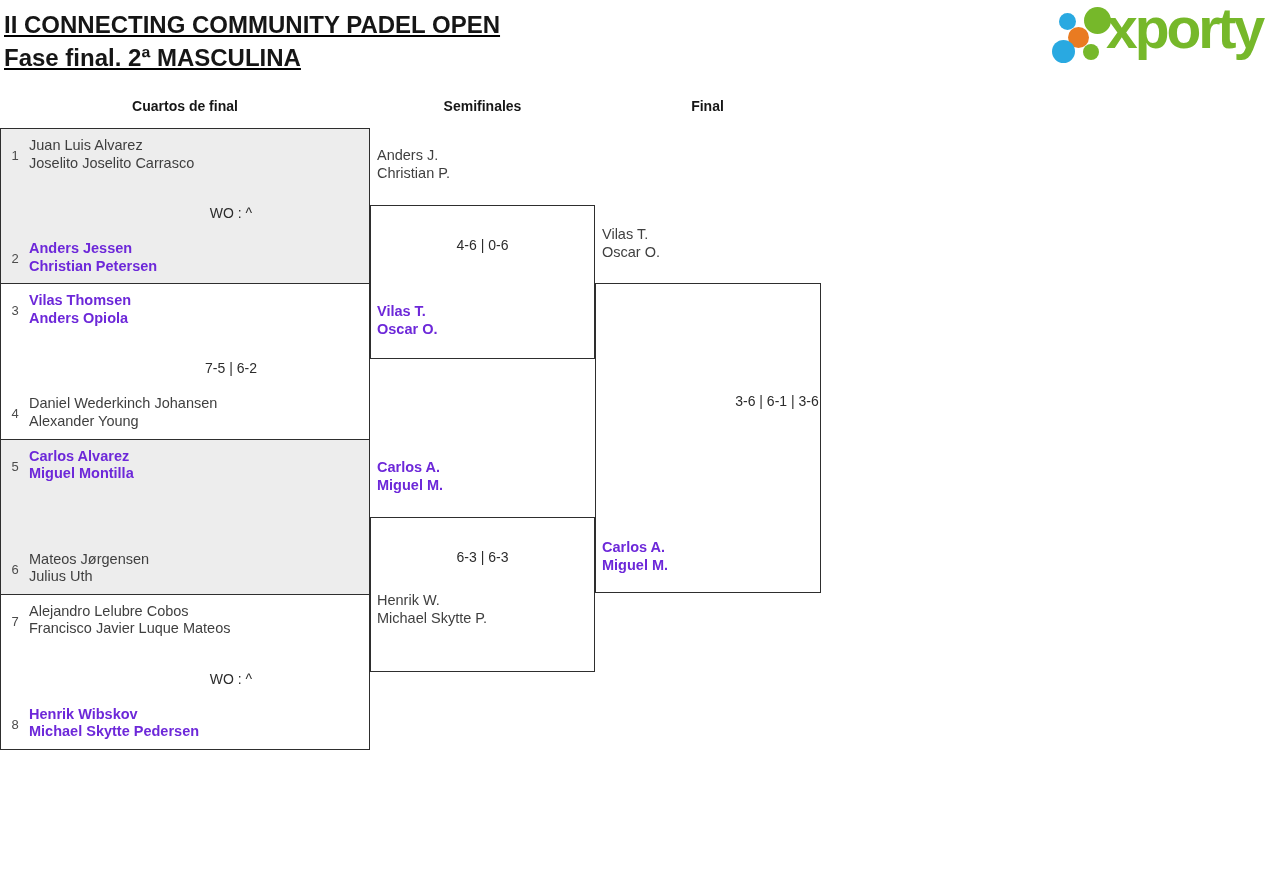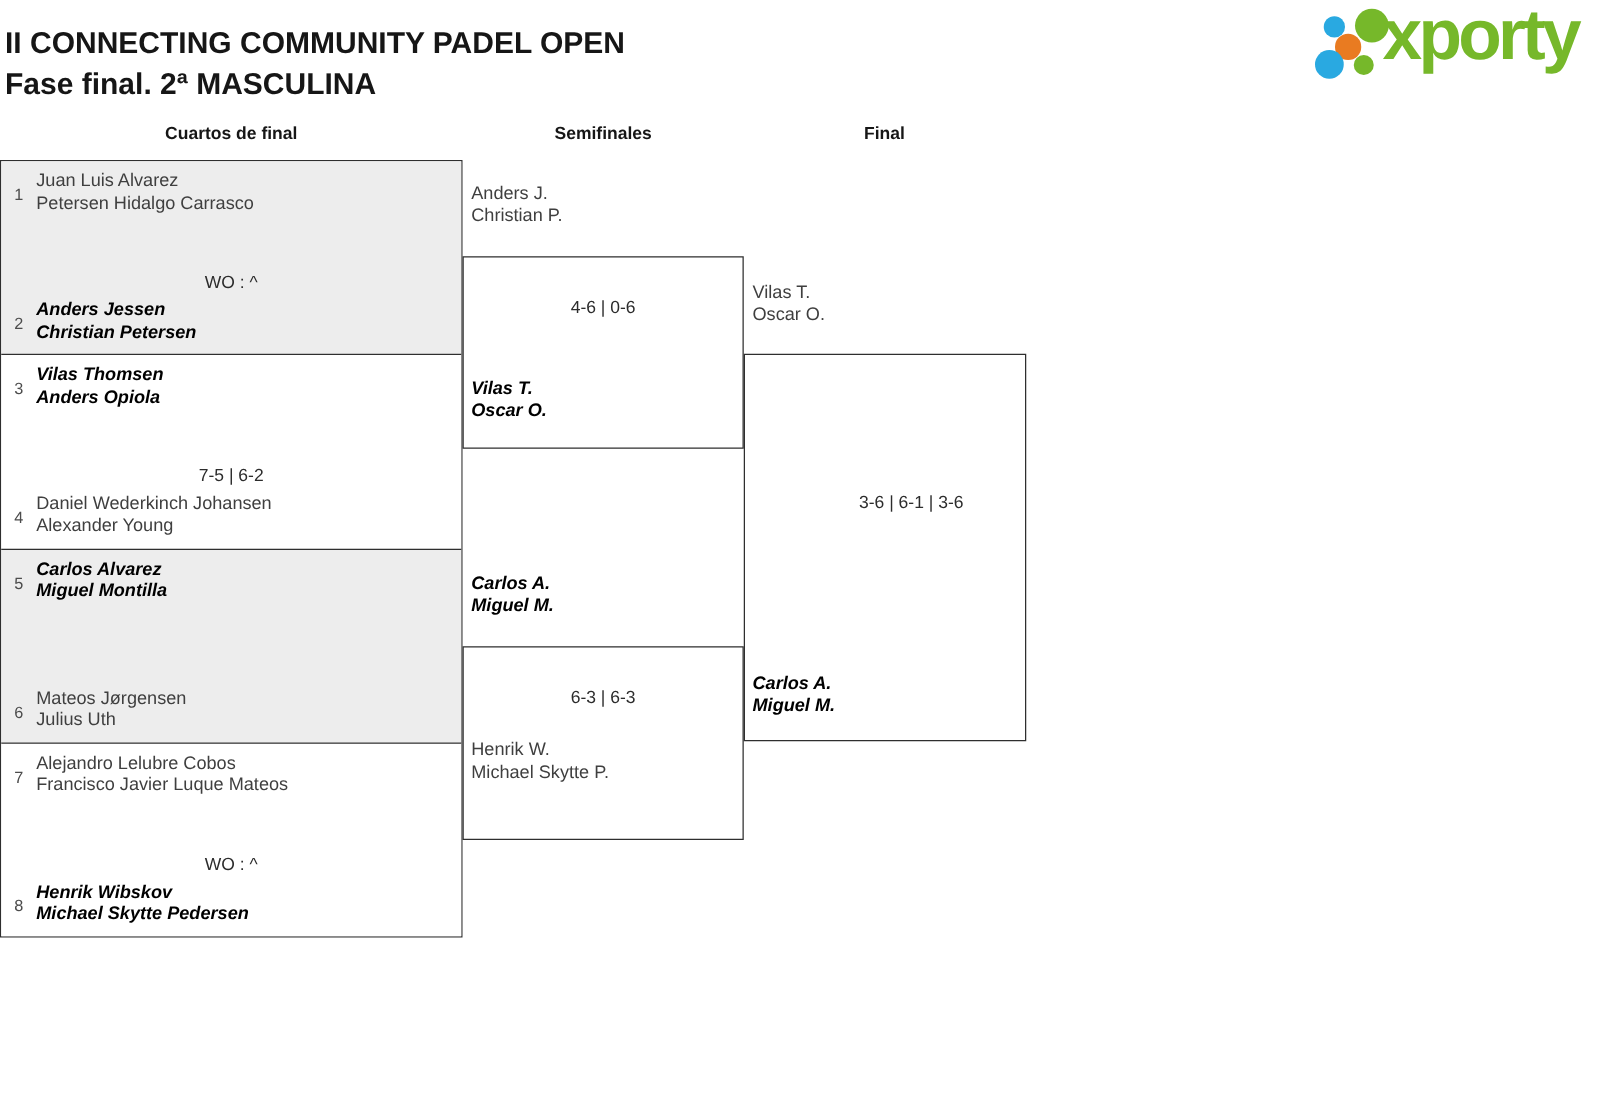--- a/index.html
+++ b/index.html
@@ -1,36 +1,36 @@
 <!DOCTYPE html>
 <html><head>
 <meta charset="utf-8">
 <style>
   html,body{margin:0;padding:0;background:#fff;}
   .page{position:relative;width:1280px;height:883px;background:#ffffff;
         font-family:"Liberation Sans",sans-serif;overflow:hidden;}
   .abs{position:absolute;}
-  .title-block{position:absolute;left:4px;top:18px;}
+  .title-block{position:absolute;left:4px;top:8px;text-decoration:underline;}
   .title-line{font-size:24px;font-weight:700;color:#161616;line-height:33px;white-space:nowrap;}
   .col-hdr{position:absolute;top:98px;font-size:14px;font-weight:600;color:#161616;text-align:center;}
   
   .qf{position:absolute;left:0;top:128px;width:370px;height:622px;
       border:1px solid #2e2e2e;box-sizing:border-box;display:flex;flex-direction:column;background:#fff;}
   .qf-block{position:relative;flex:1;background:#ffffff;}
   .qf-block.alt{background:#ededed;}
   .qf-block + .qf-block{border-top:1px solid #2e2e2e;}
   .team{font-size:14.5px;line-height:17.5px;color:#3f3f3f;white-space:nowrap;}
-  .team.winner{font-weight:700;color:#000000;font-style:italic;}
+  .team.winner{font-weight:700;color:#6d28d9;}
   .score{font-size:14px;line-height:16px;color:#2c2c2c;text-align:center;white-space:nowrap;}
   .seed{position:absolute;left:5px;width:18px;text-align:center;font-size:13px;color:#4c4c4c;}
   .t-top{position:absolute;left:28px;top:8px;}
   .t-bottom{position:absolute;left:28px;top:111px;}
   .s-top{top:19px;}
   .s-bottom{top:122px;}
-  .qf-score{position:absolute;left:0;top:88px;width:100%;}
+  .qf-score{position:absolute;left:0;top:76px;width:100%;padding-left:46px;}
   
   .box{position:absolute;border:1px solid #2e2e2e;box-sizing:border-box;background:transparent;}
   
   .dot{position:absolute;border-radius:50%;}
   .logo-text{position:absolute;left:1106px;top:-5px;font-size:57px;line-height:66px;
              font-weight:700;letter-spacing:-3px;color:#76b82a;white-space:nowrap;}
 </style>
 </head>
 <body>
 
@@ -53,21 +53,21 @@
   <div class="col-hdr" style="left:0;width:370px;">Cuartos de final</div>
   <div class="col-hdr" style="left:370px;width:225px;">Semifinales</div>
   <div class="col-hdr" style="left:595px;width:225px;">Final</div>
 
   <div class="qf">
 
     <div class="qf-block alt">
       <div class="seed s-top">1</div>
       <div class="team t-top">
         <div>Juan Luis Alvarez</div>
-        <div>Petersen Hidalgo Carrasco</div>
+        <div>Joselito Joselito Carrasco</div>
       </div>
       <div class="score qf-score">WO : ^</div>
       <div class="seed s-bottom">2</div>
       <div class="team t-bottom winner">
         <div>Anders Jessen</div>
         <div>Christian Petersen</div>
       </div>
     </div>
 
     <div class="qf-block">
@@ -133,19 +133,19 @@
   <div class="team abs" style="left:377px;top:592px;">
     <div>Henrik W.</div>
     <div>Michael Skytte P.</div>
   </div>
 
   <div class="team abs" style="left:602px;top:226px;">
     <div>Vilas T.</div>
     <div>Oscar O.</div>
   </div>
   <div class="box" style="left:595px;top:283px;width:226px;height:310px;"></div>
-  <div class="score abs" style="left:568px;top:393px;width:266px;padding-left:28px;">3-6 | 6-1 | 3-6</div>
+  <div class="score abs" style="left:616px;top:393px;width:266px;padding-left:28px;">3-6 | 6-1 | 3-6</div>
   <div class="team abs winner" style="left:602px;top:539px;">
     <div>Carlos A.</div>
     <div>Miguel M.</div>
   </div>
 
 </div>
 
 </body></html>

